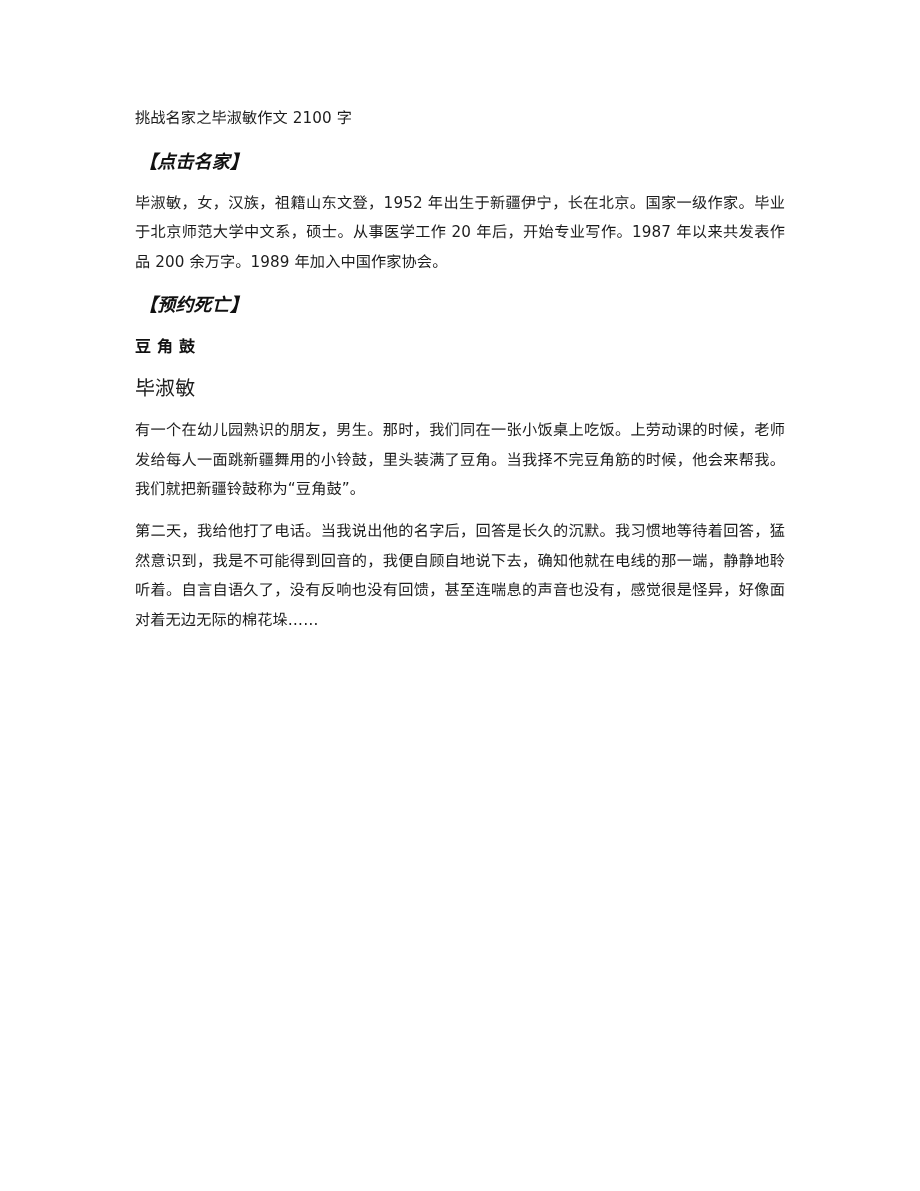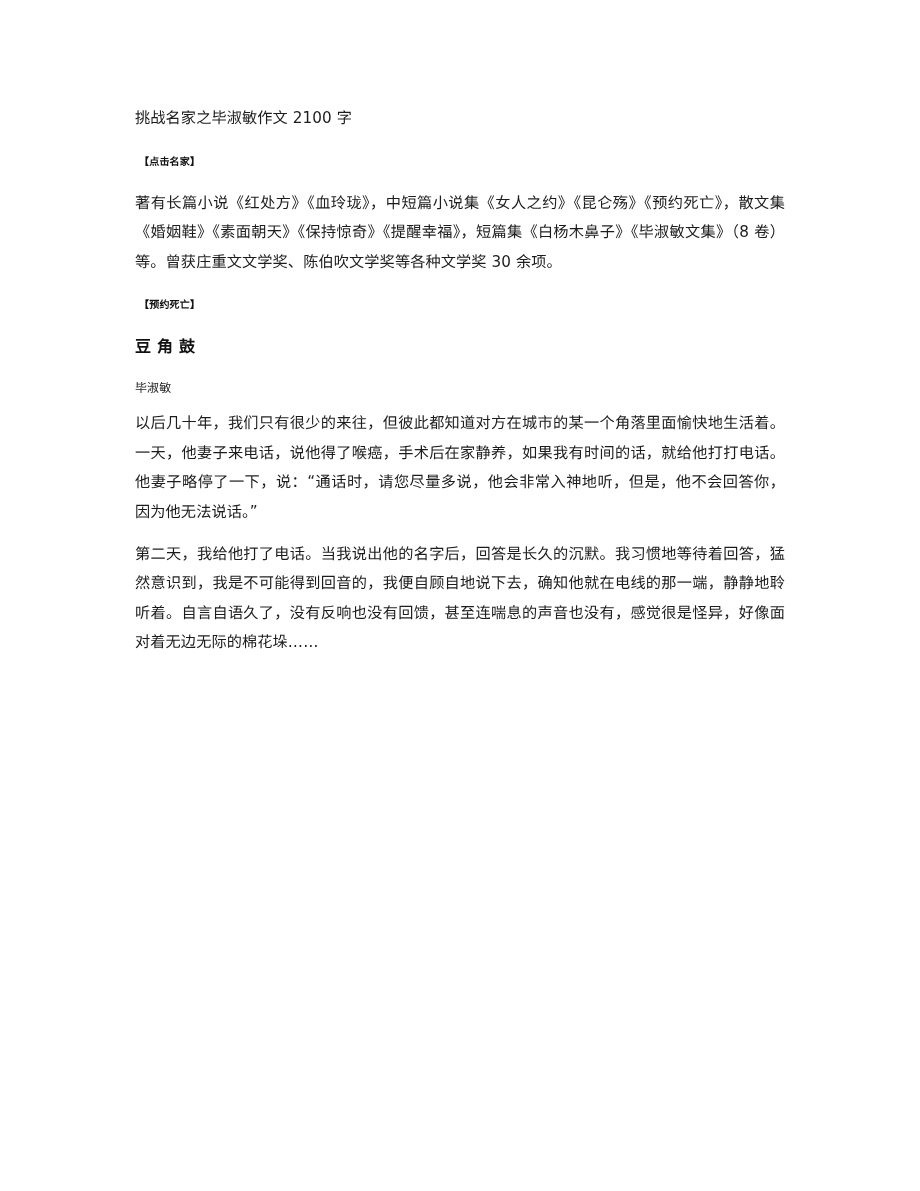--- a/index.html
+++ b/index.html
@@ -40,65 +40,66 @@
     margin-bottom: 12.5px;
   }
   .title {
     font-size: 15.2px;
     line-height: 29.5px;
     color: #1c1c1c;
     margin-bottom: 13px;
     letter-spacing: 0.1px;
   }
   .section-head {
-    font-size: 10px;
+    font-size: 18px;
     line-height: 29.5px;
     font-weight: bold;
     color: #111111;
     margin-bottom: 12.5px;
     padding-left: 4px;
     letter-spacing: 0.2px;
+    font-style: italic;
   }
   .essay-title {
     font-size: 16px;
     line-height: 29.5px;
     font-weight: bold;
     color: #111111;
     margin-bottom: 12.5px;
     letter-spacing: 0.2px;
   }
   .byline {
-    font-size: 12px;
+    font-size: 20px;
     line-height: 29.5px;
     color: #1c1c1c;
-    margin-bottom: 6px;
+    margin-bottom: 13px;
     letter-spacing: 0.1px;
   }
 </style>
 </head>
 <body>
 
 <div class="page">
   <div class="doc-body">
 
     <p class="title">挑战名家之毕淑敏作文 2100 字</p>
 
     <p class="section-head">【点击名家】</p>
 
+    <p class="para">毕淑敏，女，汉族，祖籍山东文登，1952 年出生于新疆伊宁，长在北京。国家一级作家。毕业于北京师范大学中文系，硕士。从事医学工作 20 年后，开始专业写作。1987 年以来共发表作品 200 余万字。1989 年加入中国作家协会。</p>
 
-    <p class="para">著有长篇小说《红处方》《血玲珑》，中短篇小说集《女人之约》《昆仑殇》《预约死亡》，散文集《婚姻鞋》《素面朝天》《保持惊奇》《提醒幸福》，短篇集《白杨木鼻子》《毕淑敏文集》（8 卷）等。曾获庄重文文学奖、陈伯吹文学奖等各种文学奖 30 余项。</p>
 
     <p class="section-head">【预约死亡】</p>
 
     <p class="essay-title">豆 角 鼓</p>
 
     <p class="byline">毕淑敏</p>
 
+    <p class="para">有一个在幼儿园熟识的朋友，男生。那时，我们同在一张小饭桌上吃饭。上劳动课的时候，老师发给每人一面跳新疆舞用的小铃鼓，里头装满了豆角。当我择不完豆角筋的时候，他会来帮我。我们就把新疆铃鼓称为“豆角鼓”。</p>
 
-    <p class="para">以后几十年，我们只有很少的来往，但彼此都知道对方在城市的某一个角落里面愉快地生活着。一天，他妻子来电话，说他得了喉癌，手术后在家静养，如果我有时间的话，就给他打打电话。他妻子略停了一下，说：“通话时，请您尽量多说，他会非常入神地听，但是，他不会回答你，因为他无法说话。”</p>
 
     <p class="para">第二天，我给他打了电话。当我说出他的名字后，回答是长久的沉默。我习惯地等待着回答，猛然意识到，我是不可能得到回音的，我便自顾自地说下去，确知他就在电线的那一端，静静地聆听着。自言自语久了，没有反响也没有回馈，甚至连喘息的声音也没有，感觉很是怪异，好像面对着无边无际的棉花垛……</p>
 
 
 
 
   </div>
 </div>
 
 </body></html>

